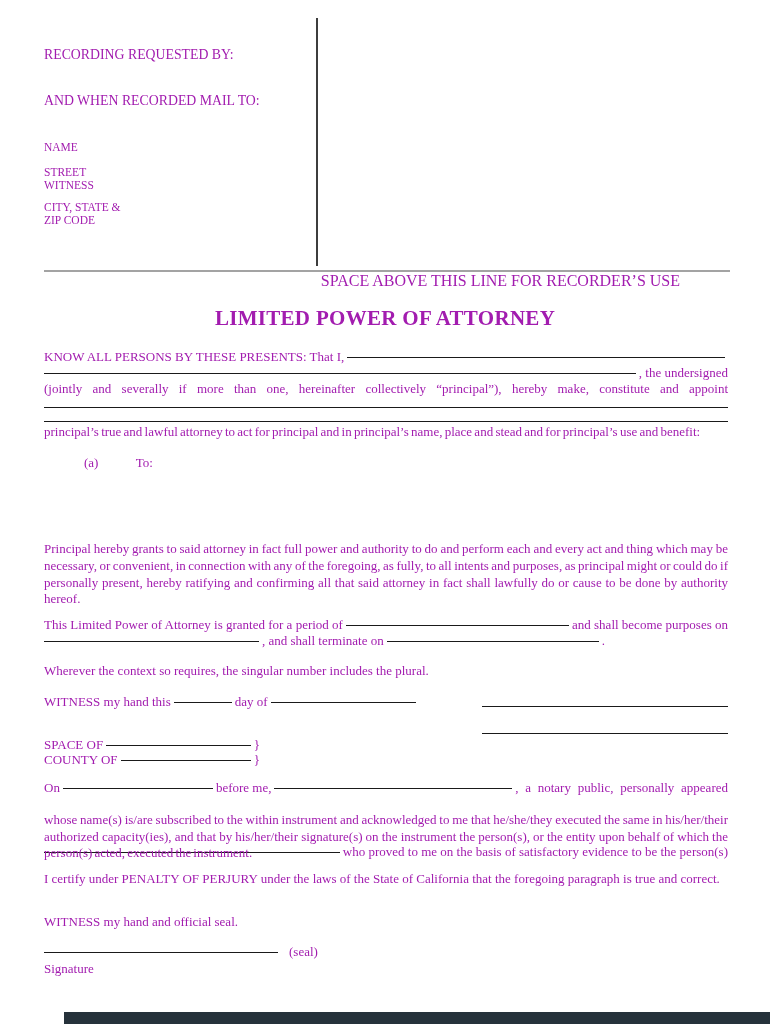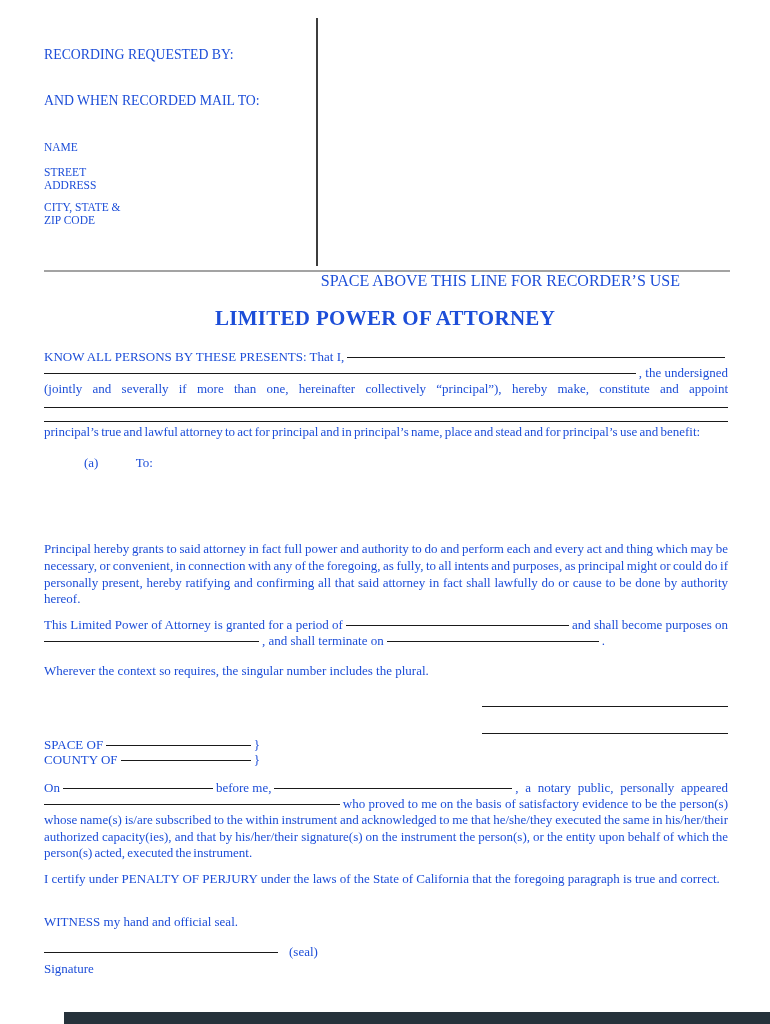--- a/index.html
+++ b/index.html
@@ -1,19 +1,19 @@
 <!DOCTYPE html>
 <html><head>
 <meta charset="utf-8">
 <style>
   html,body{margin:0;padding:0;background:#ffffff;}
   .page{
     position:relative;width:770px;height:1024px;background:#ffffff;
     font-family:"Liberation Serif","DejaVu Serif",serif;
-    font-size:13px;color:#1d4ed8;overflow:hidden;
+    font-size:13px;color:#a21caf;overflow:hidden;
   }
   .abs{position:absolute;left:44px;right:42px;line-height:16px;}
   .fs14{font-size:13.8px;}
   .lbl-small{font-size:11.5px;line-height:12.5px;}
   .vline{position:absolute;left:316px;top:18px;width:2px;height:248px;background:#3d3d3d;}
   .hrule{position:absolute;left:44px;right:40px;top:270px;height:2px;background:#a3a3a3;}
   .recorder-notice{position:absolute;left:44px;right:90px;top:275px;text-align:right;font-size:16px;line-height:12px;}
   .title{position:absolute;left:0;right:0;top:306px;text-align:center;font-weight:bold;font-size:21px;letter-spacing:.3px;}
   .row{display:flex;align-items:center;white-space:nowrap;overflow:hidden;line-height:16px;}
   .bl{flex:1 1 auto;border-bottom:1px solid #1a1a1a;height:2px;margin:0 3px 2px 3px;min-width:18px;}
@@ -26,21 +26,21 @@
 </style>
 </head>
 <body>
 
 <div class="page">
 
   <div class="abs fs14" style="top:47px">RECORDING REQUESTED BY:</div>
   <div class="abs fs14" style="top:93px">AND WHEN RECORDED MAIL TO:</div>
   <div class="abs lbl-small" style="top:141px">NAME</div>
   <div class="abs lbl-small" style="top:166px">STREET</div>
-  <div class="abs lbl-small" style="top:179px">ADDRESS</div>
+  <div class="abs lbl-small" style="top:179px">WITNESS</div>
   <div class="abs lbl-small" style="top:201px">CITY, STATE &amp;</div>
   <div class="abs lbl-small" style="top:214px">ZIP CODE</div>
 
   <div class="vline"></div>
   <div class="hrule"></div>
   <div class="recorder-notice">SPACE ABOVE THIS LINE FOR RECORDER’S USE</div>
 
   <div class="title">LIMITED POWER OF ATTORNEY</div>
 
   <div class="abs row" style="top:349px">
@@ -72,20 +72,26 @@
   </div>
   <div class="abs row" style="top:633px">
     <span class="bl" style="flex:0 0 215px;margin-left:0"></span>
     <span>, and shall terminate on</span>
     <span class="bl" style="flex:0 0 212px"></span>
     <span>.</span>
   </div>
 
   <div class="abs" style="top:663px">Wherever the context so requires, the singular number includes the plural.</div>
 
+  <div class="abs row" style="top:694px;right:auto">
+    <span>WITNESS my hand this</span>
+    <span class="bl" style="flex:0 0 58px"></span>
+    <span>day of</span>
+    <span class="bl" style="flex:0 0 145px"></span>
+  </div>
   <div class="blankline" style="position:absolute;left:482px;width:246px;top:697px"></div>
   <div class="blankline" style="position:absolute;left:482px;width:246px;top:724px"></div>
 
   <div class="abs row" style="top:737px;right:auto;width:216px">
     <span>SPACE OF</span>
     <span class="bl"></span>
     <span>}</span>
   </div>
   <div class="abs row" style="top:752px;right:auto;width:216px">
     <span>COUNTY OF</span>
@@ -93,21 +99,21 @@
     <span>}</span>
   </div>
 
   <div class="abs row" style="top:780px">
     <span>On</span>
     <span class="bl" style="flex:0 0 150px"></span>
     <span>before me,</span>
     <span class="bl"></span>
     <span class="spread">, a notary public, personally appeared</span>
   </div>
-  <div class="abs row" style="top:796px">
+  <div class="abs row" style="top:844px">
     <span class="bl" style="margin-left:0"></span>
     <span>who proved to me on the basis of satisfactory evidence to be the person(s)</span>
   </div>
   <div class="abs para" style="top:812px;line-height:16.5px">whose name(s) is/are subscribed to the within instrument and acknowledged to me that he/she/they executed the same in his/her/their authorized capacity(ies), and that by his/her/their signature(s) on the instrument the person(s), or the entity upon behalf of which the person(s) acted, executed the instrument.</div>
 
   <div class="abs" style="top:871px">I certify under PENALTY OF PERJURY under the laws of the State of California that the foregoing paragraph is true and correct.</div>
 
   <div class="abs" style="top:914px">WITNESS my hand and official seal.</div>
 
   <div class="abs row" style="top:944px;right:auto">

